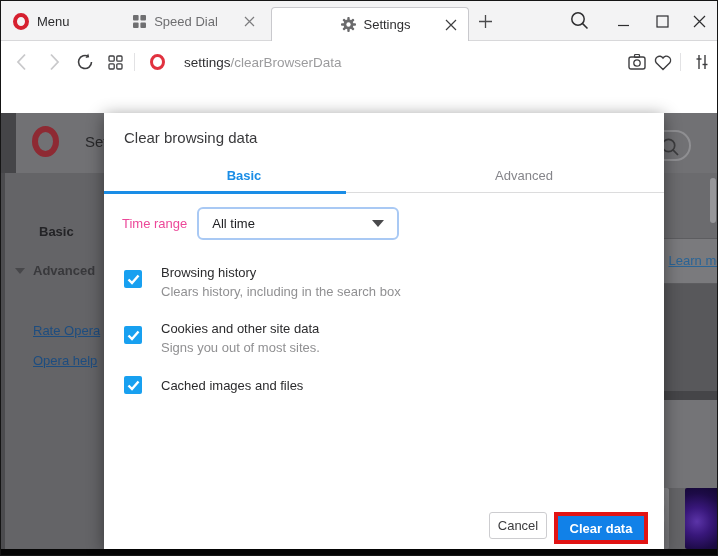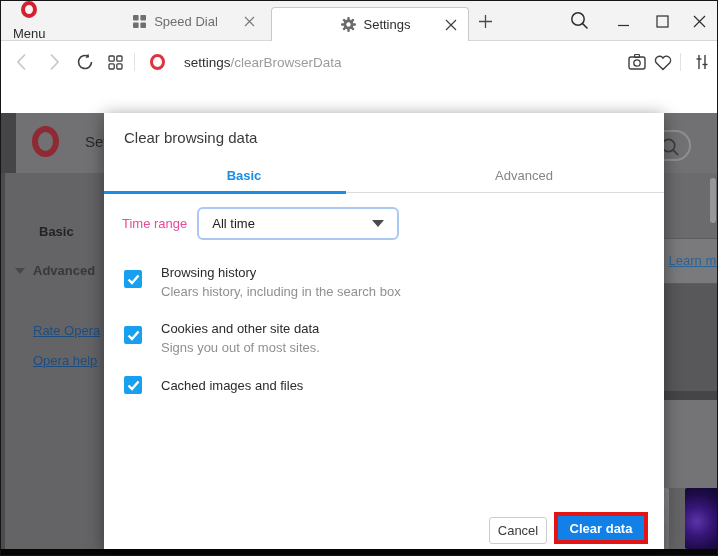--- a/index.html
+++ b/index.html
@@ -2,21 +2,21 @@
 <html><head>
 <meta charset="utf-8">
 <style>
   * { margin:0; padding:0; box-sizing:border-box; }
   html,body { width:718px; height:556px; }
   body { font-family:"Liberation Sans", sans-serif; background:#fff; position:relative; overflow:hidden; }
   #window { position:absolute; inset:0; border:1px solid #151515; background:#fff; overflow:hidden; }
 
   
   .titlebar { position:absolute; left:0; top:0; width:100%; height:40px; background:#f3f3f4; border-bottom:1px solid #d8d8da; }
-  .menu-btn { position:absolute; left:12px; top:0; height:40px; display:flex; align-items:center; gap:8px; cursor:default;flex-direction:column; }
+  .menu-btn { position:absolute; left:12px; top:0; height:40px; display:flex; align-items:center; gap:8px; cursor:default; }
   .opera-ring { width:16px; height:17px; border:4px solid #d6202f; border-radius:50%; }
   .menu-label { font-size:13px; color:#2c2c2e; }
   .tab { position:absolute; top:0; height:40px; display:flex; align-items:center;justify-content:center; }
   .tab-inactive { left:72px; width:193px; }
   .tab-inactive .tab-label { color:#6e6e70; }
   .tab-active { left:270px; top:6px; height:34px; width:198px; background:#fff; border:1px solid #c9c9cd; border-bottom:none; border-radius:4px 4px 0 0; }
   .tab-label { font-size:13px; margin-left:8px; color:#2e2e30; }
   .tab-close { position:absolute; right:10px; top:50%; transform:translateY(-50%); width:14px; height:14px; display:flex; align-items:center; justify-content:center; }
   .grid-icon-s { margin-left:12px; }
   .gear-wrap { margin-left:11px; display:flex; }
@@ -80,21 +80,21 @@
   .time-label { font-size:13px; color:#ec4899; }
   .dropdown { width:202px; height:33px; border:2px solid #a9c9f4; border-radius:6px; display:flex; align-items:center; justify-content:space-between; padding:0 13px; background:#fff; cursor:pointer; }
   .dropdown-value { font-size:13px; color:#212124; }
   .dd-caret { width:0; height:0; border-left:6px solid transparent; border-right:6px solid transparent; border-top:7px solid #4a4a4c; }
   .cbrow { position:absolute; left:20px; display:flex; gap:19px; align-items:flex-start; }
   .cbrow-1 { top:150px; } .cbrow-2 { top:206px; } .cbrow-3 { top:263px; }
   .checkbox { width:18px; height:18px; background:#18a0f0; border-radius:2px; flex:none; display:flex; align-items:center; justify-content:center; margin-top:7px; cursor:pointer; }
   .cbrow-3 .checkbox { margin-top:0; }
   .cb-label { font-size:13px; color:#2b2b2d; line-height:19px; }
   .cb-sub { font-size:13px; color:#909092; line-height:19px; }
-  .dlg-footer { position:absolute; right:16px; bottom:5px; display:flex; align-items:flex-end; gap:7px; }
+  .dlg-footer { position:absolute; right:16px; bottom:5px; display:flex; align-items:flex-start; gap:7px; }
   .btn-cancel { width:58px; height:27px; background:#fff; border:1px solid #cdcdd0; border-radius:3px; font-size:13px; color:#3b3b3d; display:flex; align-items:center; justify-content:center; cursor:pointer; }
   .red-box { border:4px solid #e21414; }
   .btn-confirm { width:86px; height:24px; background:#1181e8; color:#fff; font-size:13px; font-weight:bold; display:flex; align-items:center; justify-content:center; cursor:pointer; }
 
   svg { display:block; }
 </style>
 </head>
 <body>
 
 <div id="window">

